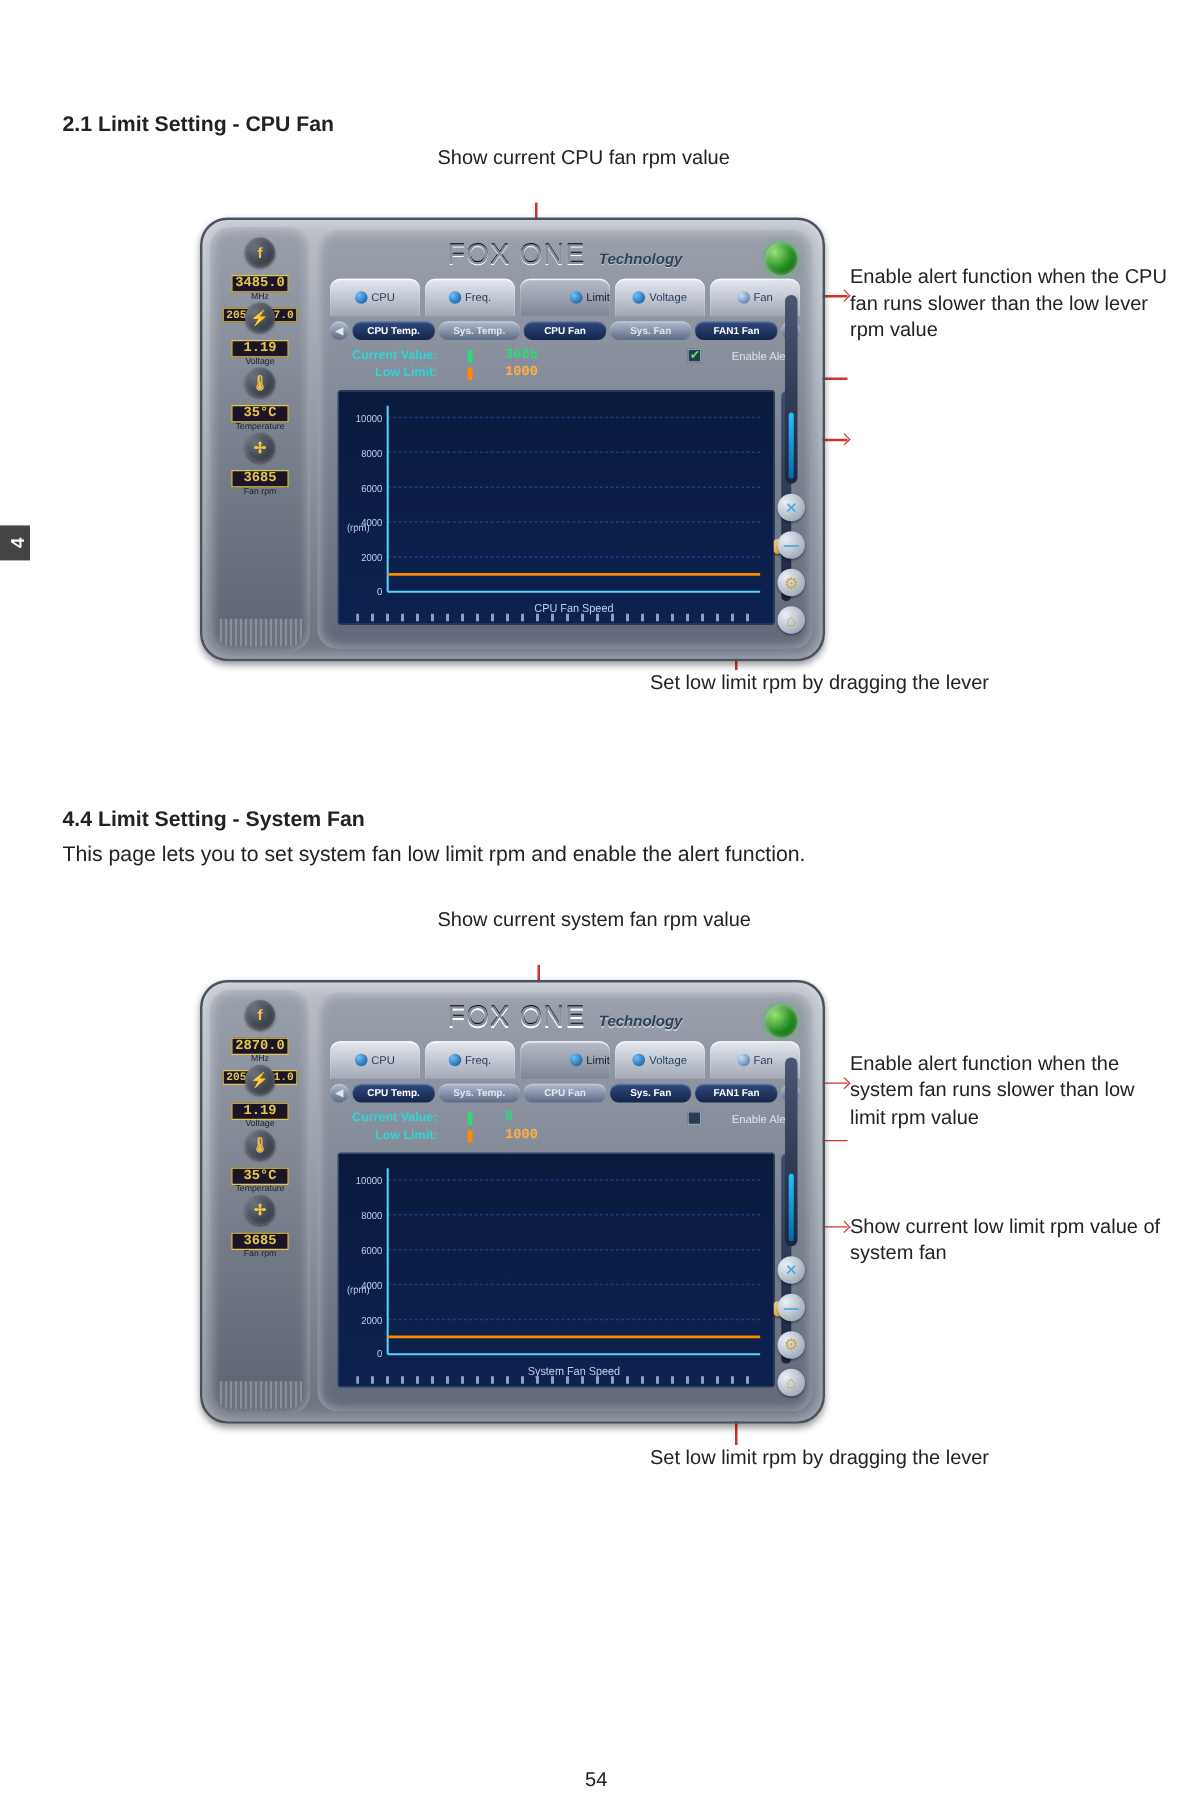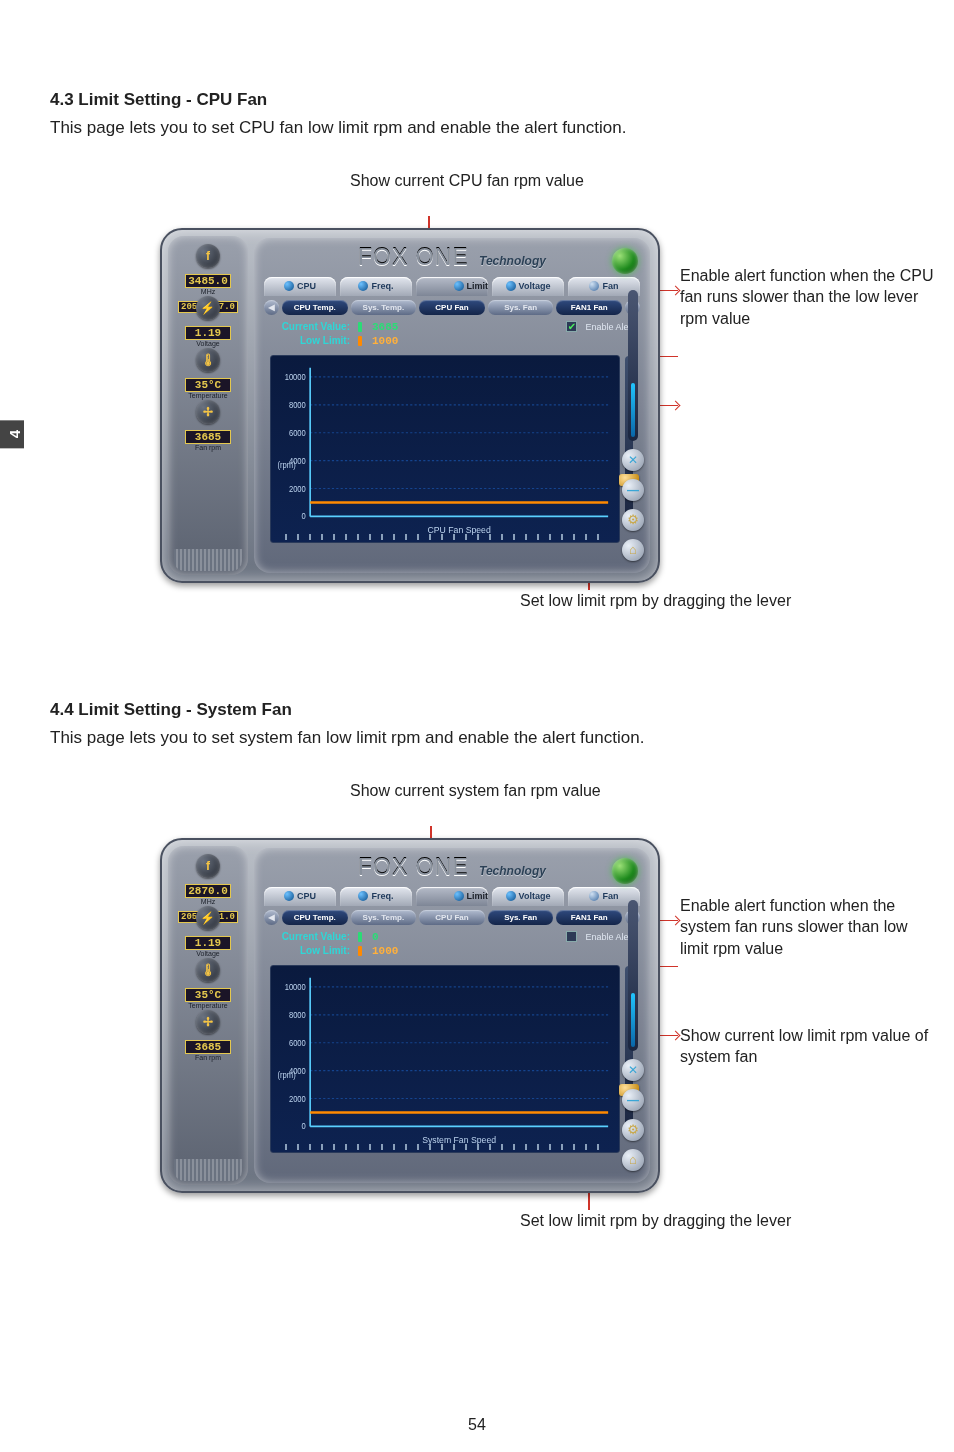--- a/index.html
+++ b/index.html
@@ -101,23 +101,23 @@
   .brand .tech { color: #2c4156; font-style: italic; font-weight: bold; font-size: 12px; margin-left: 6px; text-shadow: 0 1px 0 #c8cdd6; }
   .orb {
     position: absolute; right: 12px; top: 10px; width: 26px; height: 26px;
     border-radius: 50%;
     background: radial-gradient(circle at 30% 30%, #9be077, #1e8a1d 55%, #0b4a0b);
     box-shadow: 0 0 6px rgba(60,200,60,.7), inset 0 0 4px rgba(255,255,255,.5);
   }
 
   .tabrow { display: flex; gap: 4px; padding: 0 10px; margin-top: 2px; }
   .tab {
-    flex: 1; height: 19px; border-radius: 8px 8px 0 0;
+    flex: 1; height: 30px; border-radius: 8px 8px 0 0;
     background: linear-gradient(#e3e7ef,#a2a9b6);
-    font-size: 9px; color: #1f3a5c; font-weight: bold;
+    font-size: 9px; color: #1f3a5c; font-weight: normal;
     display: flex; align-items: center; justify-content: center; gap: 3px;
     box-shadow: inset 0 1px 1px #fff;
     cursor: pointer;
   }
   .tab .ticon { width:10px; height:10px; border-radius:50%; background: radial-gradient(circle at 30% 30%, #6cc1ff,#0b4d8a); }
   .tab.fan .ticon { background: radial-gradient(circle at 30% 30%, #cfe0f2,#3b6aa0); }
   .tab.limit {
     background: linear-gradient(#b6bcc9,#7e8696);
     color: #1a1f28;
     justify-content: flex-end;
@@ -129,21 +129,21 @@
     background: linear-gradient(#b1bcd0,#5e6b86);
     font-size: 8px; color: #e3e7ef; font-weight: bold;
     display: flex; align-items: center; justify-content: center;
     box-shadow: inset 0 1px 1px rgba(255,255,255,.3);
     cursor: pointer;
   }
   .subtab.active { background: linear-gradient(#2f4a7e,#14254a); color: #fff; }
   .subtabrow .nav { flex: 0 0 15px; border-radius: 50%; }
 
   .readout { padding: 6px 16px 2px 16px; font-size: 10px; }
-  .readout .row { display: flex; align-items: center; gap: 8px; margin-bottom: 2px; }
+  .readout .row { display: flex; align-items: flex-end; gap: 24px; margin-bottom: 2px; }
   .readout .lbl { color: #2fd6d6; width: 80px; font-weight: bold; text-align: right; }
   .readout .num { font-family: 'Courier New', monospace; font-weight: bold; color: #2bdc76; font-size: 11px; }
   .readout .bar { width: 4px; height: 10px; background: #2bdc76; margin-right: 2px; border-radius:1px; }
   .readout .bar.low { background: #ff8a00; }
   .readout .chk {
     width:11px; height:11px; background:#2d3a56; border:1px solid #8aa;
     display:inline-flex; align-items:center; justify-content:center; color:#4cf05e; font-size:10px; line-height:1;
   }
   .readout .enlabel { color:#dfe6f0; font-size:9px; }
 
@@ -196,22 +196,21 @@
   .rbtn.cfg::before   { content:'⚙'; color:#c8a84a; font-size:13px; }
   .rbtn.home::before  { content:'⌂'; color:#c8a84a; font-size:13px; }
 
 </style>
 </head>
 <body>
 
 <div class="page-tab">4</div>
 
 <div>
-  <div class="heading">4.3 Limit Setting - CPU Fan</div>
-  <div class="body-text">This page lets you to set CPU fan low limit rpm and enable the alert function.</div>
+  <div class="heading">2.1 Limit Setting - CPU Fan</div>
 
   <div class="figure-block">
 
     <div class="callout topctr">Show current CPU fan rpm value</div>
     <div class="callout right" style="top:95px;">Enable alert function when the CPU fan runs slower than the low lever rpm value</div>
     <div class="callout botctr" style="top:420px;">Set low limit rpm by dragging the lever</div>
 
     <div class="lead v" style="left:378px; top:46px; height:130px;"></div>
     <div class="lead h" style="left:478px; top:120px; width:150px;"></div>
     <div class="tick" style="left:622px; top:117px;"></div>

